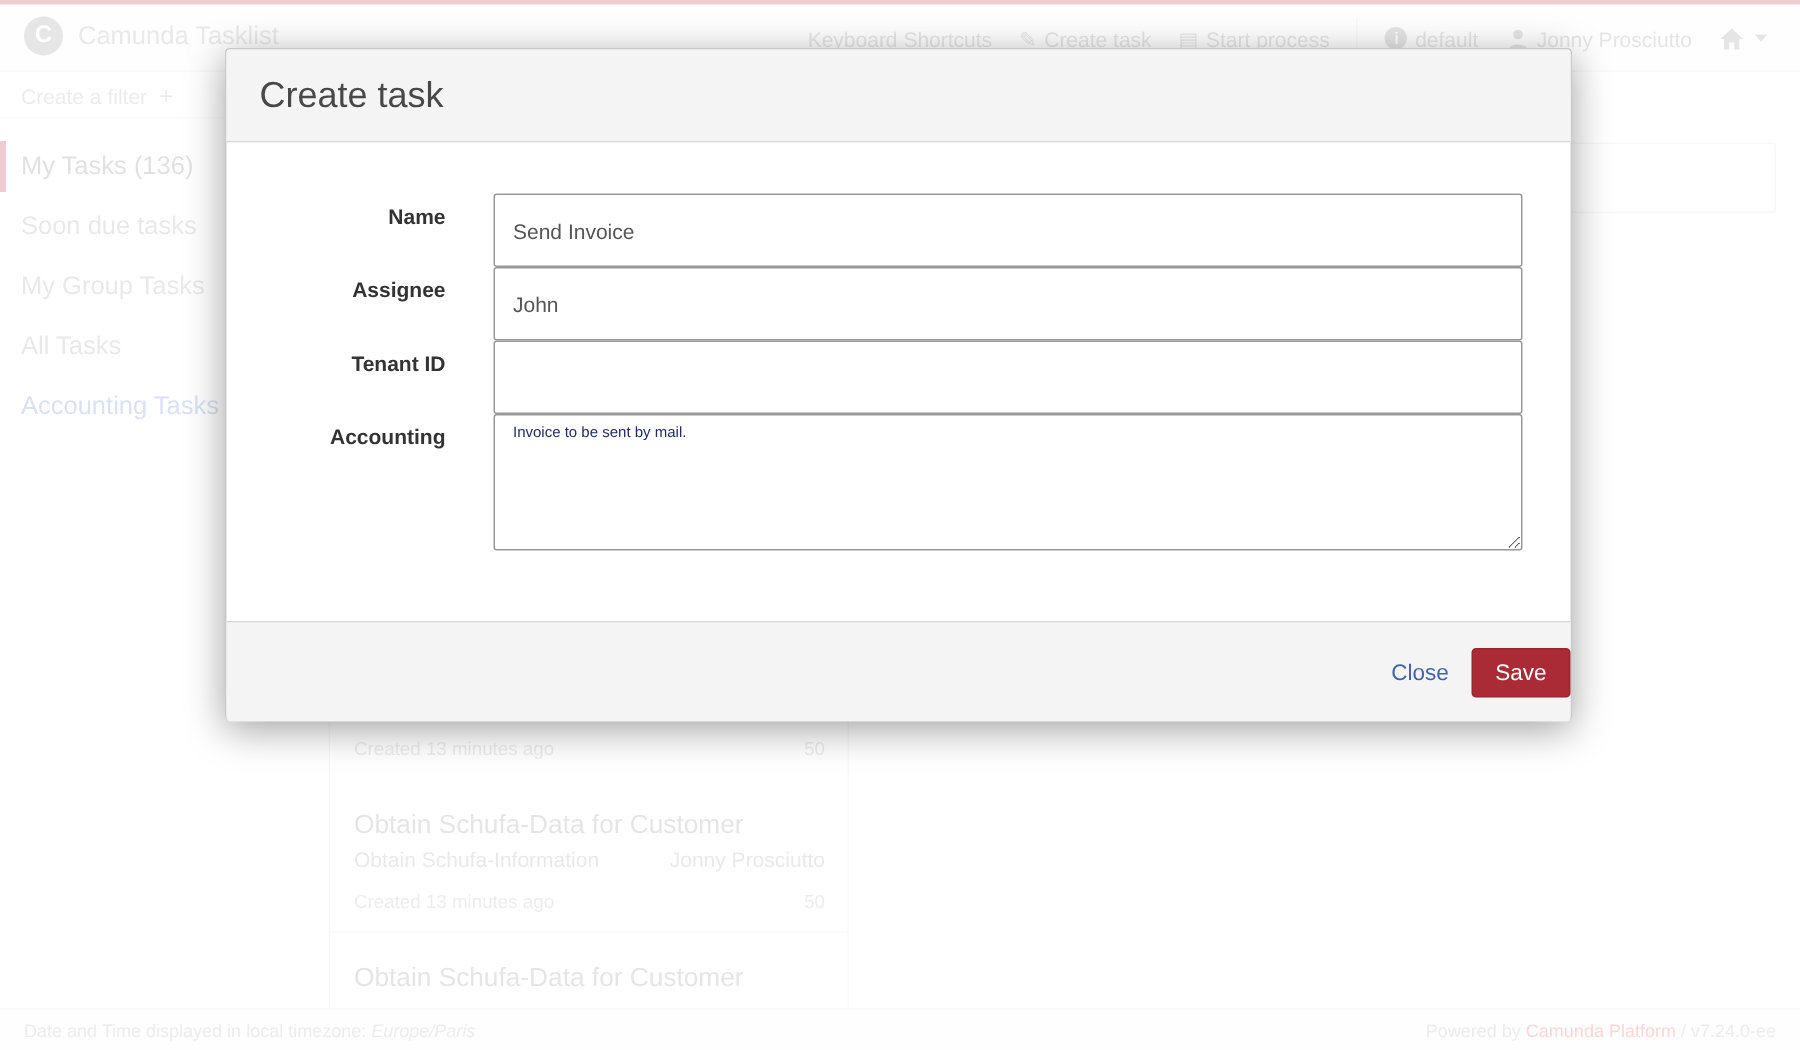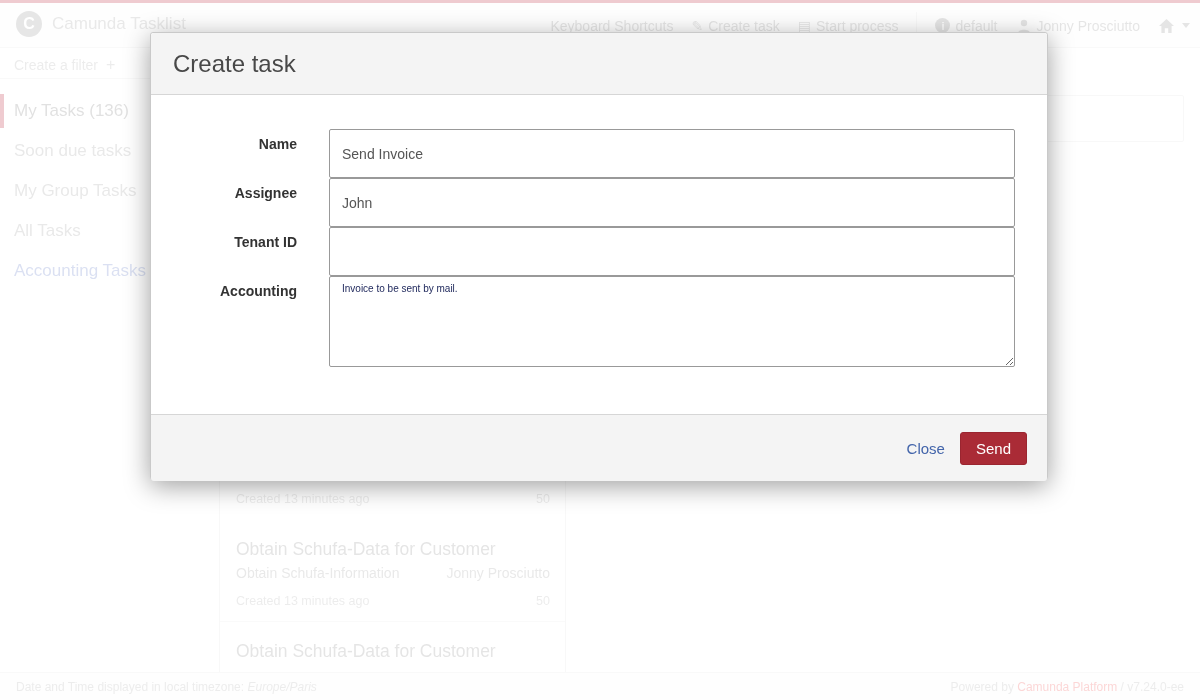--- a/index.html
+++ b/index.html
@@ -8,21 +8,21 @@
   #app { position: relative; width: 1200px; height: 700px; background: #fff; }
 
   
   .navbar { position: absolute; left: 0; top: 0; width: 1200px; height: 48px;
             background: #fafafa; border-bottom: 1px solid #e2e2e2; }
   .navbar .redstrip { position: absolute; left: 0; top: 0; width: 100%; height: 3px; background: #b5152b; }
   .brand { position: absolute; left: 16px; top: 11px; display: flex; align-items: center; gap: 10px; }
   .logo-circle { width: 26px; height: 26px; border-radius: 50%; background: #8d8d8d; color: #fff;
                  font-size: 16px; font-weight: bold; display: flex; align-items: center; justify-content: center; }
   .brand-name { font-size: 17px; color: #999; }
-  .nav-right { position: absolute; right: 10px; top: 3px; height: 45px; display: flex; align-items: center;
+  .nav-right { position: absolute; right: 22px; top: 3px; height: 45px; display: flex; align-items: center;
                gap: 18px; font-size: 14px; color: #8a8a8a; }
   .nav-item { display: flex; align-items: center; gap: 5px; cursor: pointer; white-space: nowrap; }
   .nav-sep { width: 1px; height: 28px; background: #ddd; }
   .icon-glyph { font-size: 14px; color: #8a8a8a; }
   .info-circle { width: 15px; height: 15px; border-radius: 50%; background: #8a8a8a; color: #fafafa;
                  font-size: 11px; font-weight: bold; display: inline-flex; align-items: center; justify-content: center; }
   .caret-down { width: 0; height: 0; border-left: 4px solid transparent; border-right: 4px solid transparent;
                 border-top: 5px solid #8a8a8a; margin-left: 2px; }
 
   .sidebar-head { position: absolute; left: 14px; top: 56px; font-size: 14px; color: #aaa; }
@@ -67,21 +67,21 @@
                 font-size: 14px; font-weight: bold; color: #333; }
   .form-input { position: absolute; left: 178px; width: 686px; height: 49px; border: 1px solid #999;
                 border-radius: 2px; padding: 0 12px; font-family: "Liberation Sans", sans-serif;
                 font-size: 14px; color: #555; background: #fff; }
   .form-textarea { position: absolute; left: 178px; top: 243px; width: 686px; height: 91px;
                    border: 1px solid #999; border-radius: 2px; padding: 6px 12px;
                    font-family: "Liberation Sans", sans-serif; font-size: 10px; color: #222b5e;
                    resize: both; }
   .modal-footer { position: absolute; left: 0; top: 381px; width: 100%; height: 67px; background: #f4f4f4;
                   border-top: 1px solid #d6d6d6; border-radius: 0 0 3px 3px;
-                  display: flex; align-items: center; justify-content: flex-end; gap: 15px; padding-right: 20px; }
+                  display: flex; align-items: center; justify-content: flex-end; gap: 15px; }
   .close-link { font-size: 15px; color: #4264aa; cursor: pointer; text-decoration: none; }
   .save-btn { background: #aa2b36; color: #fff; border: 1px solid #9a2530; border-radius: 3px;
               font-family: "Liberation Sans", sans-serif; font-size: 15px; padding: 7px 15px; cursor: pointer; }
 
   .psvg { display: inline-block; vertical-align: middle; }
 </style>
 </head>
 <body>
 
 <div id="app">
@@ -189,17 +189,17 @@
     <input class="form-input" style="top: 145px;" value="John">
 
     <label class="form-label" style="top: 194px;">Tenant ID</label>
     <input class="form-input" style="top: 194px;" value="">
 
     <label class="form-label" style="top: 243px;">Accounting</label>
     <textarea class="form-textarea" style="">Invoice to be sent by mail.</textarea>
 
     <div class="modal-footer">
       <a class="close-link">Close</a>
-      <button class="save-btn">Send</button>
+      <button class="save-btn">Save</button>
     </div>
   </div>
 
 </div>
 
 </body></html>

